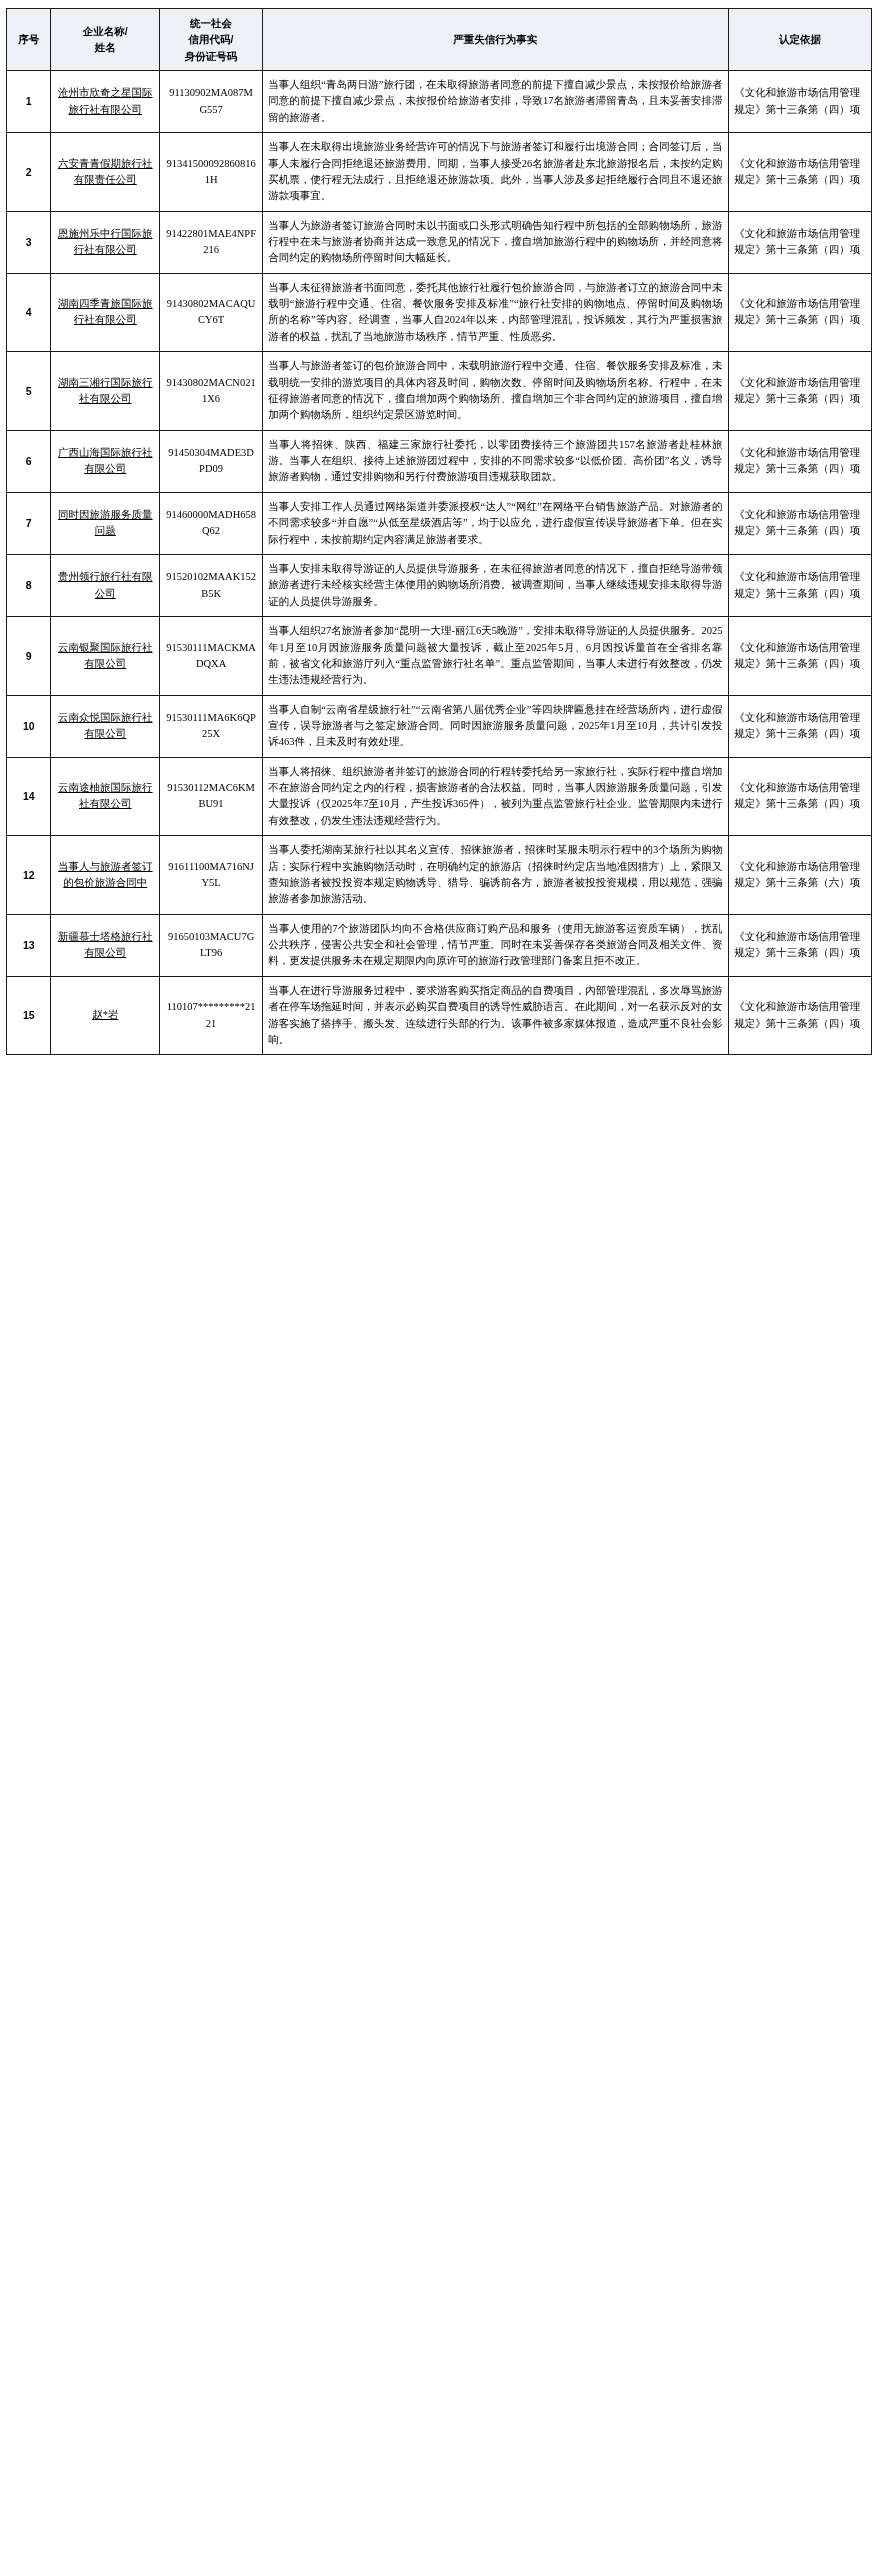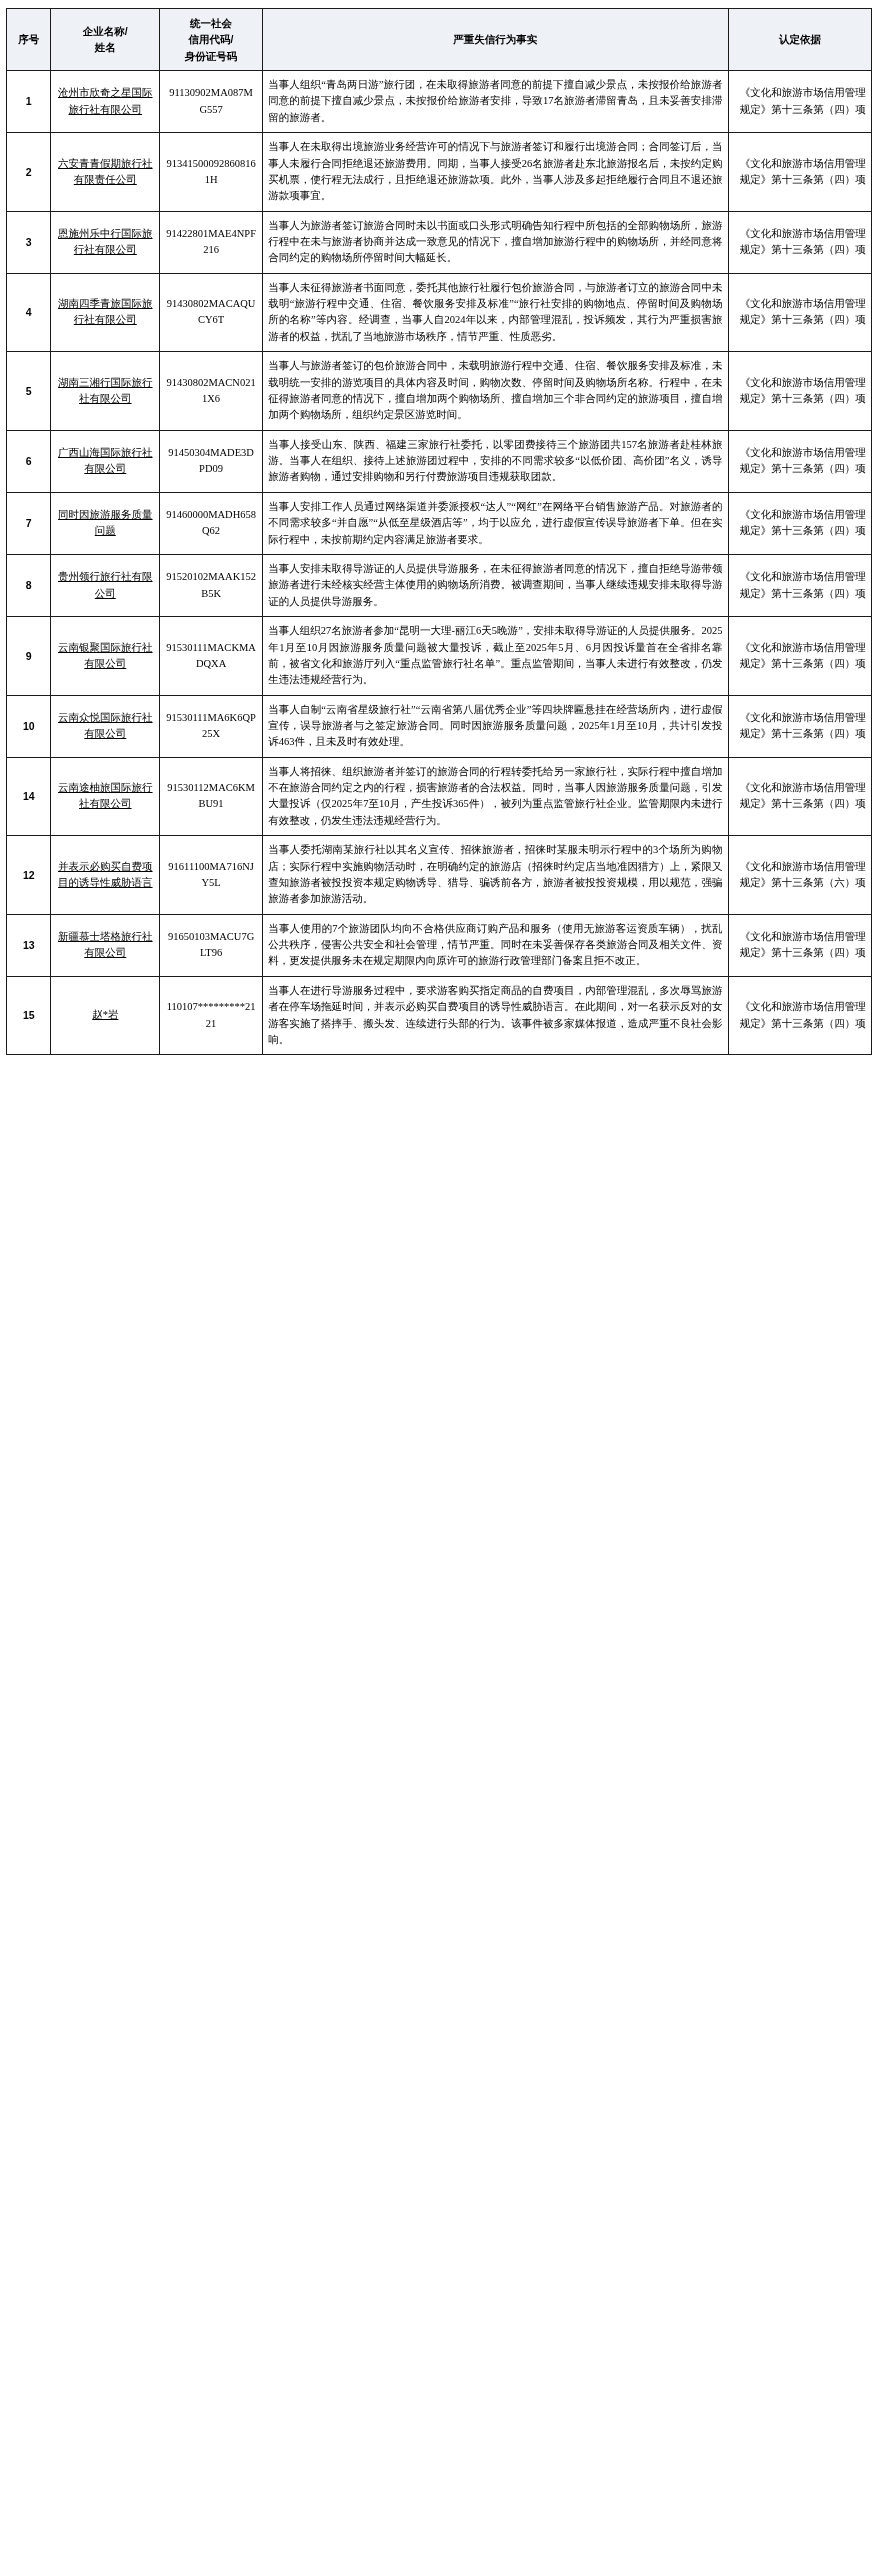--- a/index.html
+++ b/index.html
@@ -66,21 +66,21 @@
     word-break: break-all;
     margin-top: 40px;
   }
   td.fact {
     text-align: justify;
     text-justify: inter-ideograph;
     font-size: 10.5px;
     line-height: 1.62;
   }
   td.basis {
-    text-align: right;
+    text-align: left;
     font-size: 10.5px;
     line-height: 1.7;
   }
 </style>
 </head>
 <body>
 
 <div class="page">
   <table class="blacklist">
     <colgroup>
@@ -132,21 +132,21 @@
         <td class="idx">5</td>
         <td class="name">湖南三湘行国际旅行社有限公司</td>
         <td class="code">91430802MACN0211X6</td>
         <td class="fact">当事人与旅游者签订的包价旅游合同中，未载明旅游行程中交通、住宿、餐饮服务安排及标准，未载明统一安排的游览项目的具体内容及时间，购物次数、停留时间及购物场所名称。行程中，在未征得旅游者同意的情况下，擅自增加两个购物场所、擅自增加三个非合同约定的旅游项目，擅自增加两个购物场所，组织约定景区游览时间。</td>
         <td class="basis">《文化和旅游市场信用管理规定》第十三条第（四）项</td>
       </tr>
       <tr>
         <td class="idx">6</td>
         <td class="name">广西山海国际旅行社有限公司</td>
         <td class="code">91450304MADE3DPD09</td>
-        <td class="fact">当事人接受山东、陕西、福建三家旅行社委托，以零团费接待三个旅游团共157名旅游者赴桂林旅游。当事人在组织、接待上述旅游团过程中，安排的不同需求较多“以低价团、高价团”名义，诱导旅游者购物，通过安排购物和另行付费旅游项目违规获取团款。</td>
+        <td class="fact">当事人将招徕、陕西、福建三家旅行社委托，以零团费接待三个旅游团共157名旅游者赴桂林旅游。当事人在组织、接待上述旅游团过程中，安排的不同需求较多“以低价团、高价团”名义，诱导旅游者购物，通过安排购物和另行付费旅游项目违规获取团款。</td>
         <td class="basis">《文化和旅游市场信用管理规定》第十三条第（四）项</td>
       </tr>
       <tr>
         <td class="idx">7</td>
         <td class="name">同时因旅游服务质量问题</td>
         <td class="code">91460000MADH658Q62</td>
         <td class="fact">当事人安排工作人员通过网络渠道并委派授权“达人”“网红”在网络平台销售旅游产品。对旅游者的不同需求较多“并自愿”“从低至星级酒店等”，均于以应允，进行虚假宣传误导旅游者下单。但在实际行程中，未按前期约定内容满足旅游者要求。</td>
         <td class="basis">《文化和旅游市场信用管理规定》第十三条第（四）项</td>
       </tr>
       <tr>
@@ -172,21 +172,21 @@
       </tr>
       <tr>
         <td class="idx">14</td>
         <td class="name">云南途柚旅国际旅行社有限公司</td>
         <td class="code">91530112MAC6KMBU91</td>
         <td class="fact">当事人将招徕、组织旅游者并签订的旅游合同的行程转委托给另一家旅行社，实际行程中擅自增加不在旅游合同约定之内的行程，损害旅游者的合法权益。同时，当事人因旅游服务质量问题，引发大量投诉（仅2025年7至10月，产生投诉365件），被列为重点监管旅行社企业。监管期限内未进行有效整改，仍发生违法违规经营行为。</td>
         <td class="basis">《文化和旅游市场信用管理规定》第十三条第（四）项</td>
       </tr>
       <tr>
         <td class="idx">12</td>
-        <td class="name">并表示必购买自费项目的诱导性威胁语言</td>
+        <td class="name">当事人与旅游者签订的包价旅游合同中</td>
         <td class="code">91611100MA716NJY5L</td>
         <td class="fact">当事人委托湖南某旅行社以其名义宣传、招徕旅游者，招徕时某服未明示行程中的3个场所为购物店；实际行程中实施购物活动时，在明确约定的旅游店（招徕时约定店当地准因猎方）上，紧限又查知旅游者被投投资本规定购物诱导、猎导、骗诱前各方，旅游者被投投资规模，用以规范，强骗旅游者参加旅游活动。</td>
         <td class="basis">《文化和旅游市场信用管理规定》第十三条第（六）项</td>
       </tr>
       <tr>
         <td class="idx">13</td>
         <td class="name">新疆慕士塔格旅行社有限公司</td>
         <td class="code">91650103MACU7GLT96</td>
         <td class="fact">当事人使用的7个旅游团队均向不合格供应商订购产品和服务（使用无旅游客运资质车辆），扰乱公共秩序，侵害公共安全和社会管理，情节严重。同时在未妥善保存各类旅游合同及相关文件、资料，更发提供服务未在规定期限内向原许可的旅游行政管理部门备案且拒不改正。</td>
         <td class="basis">《文化和旅游市场信用管理规定》第十三条第（四）项</td>

